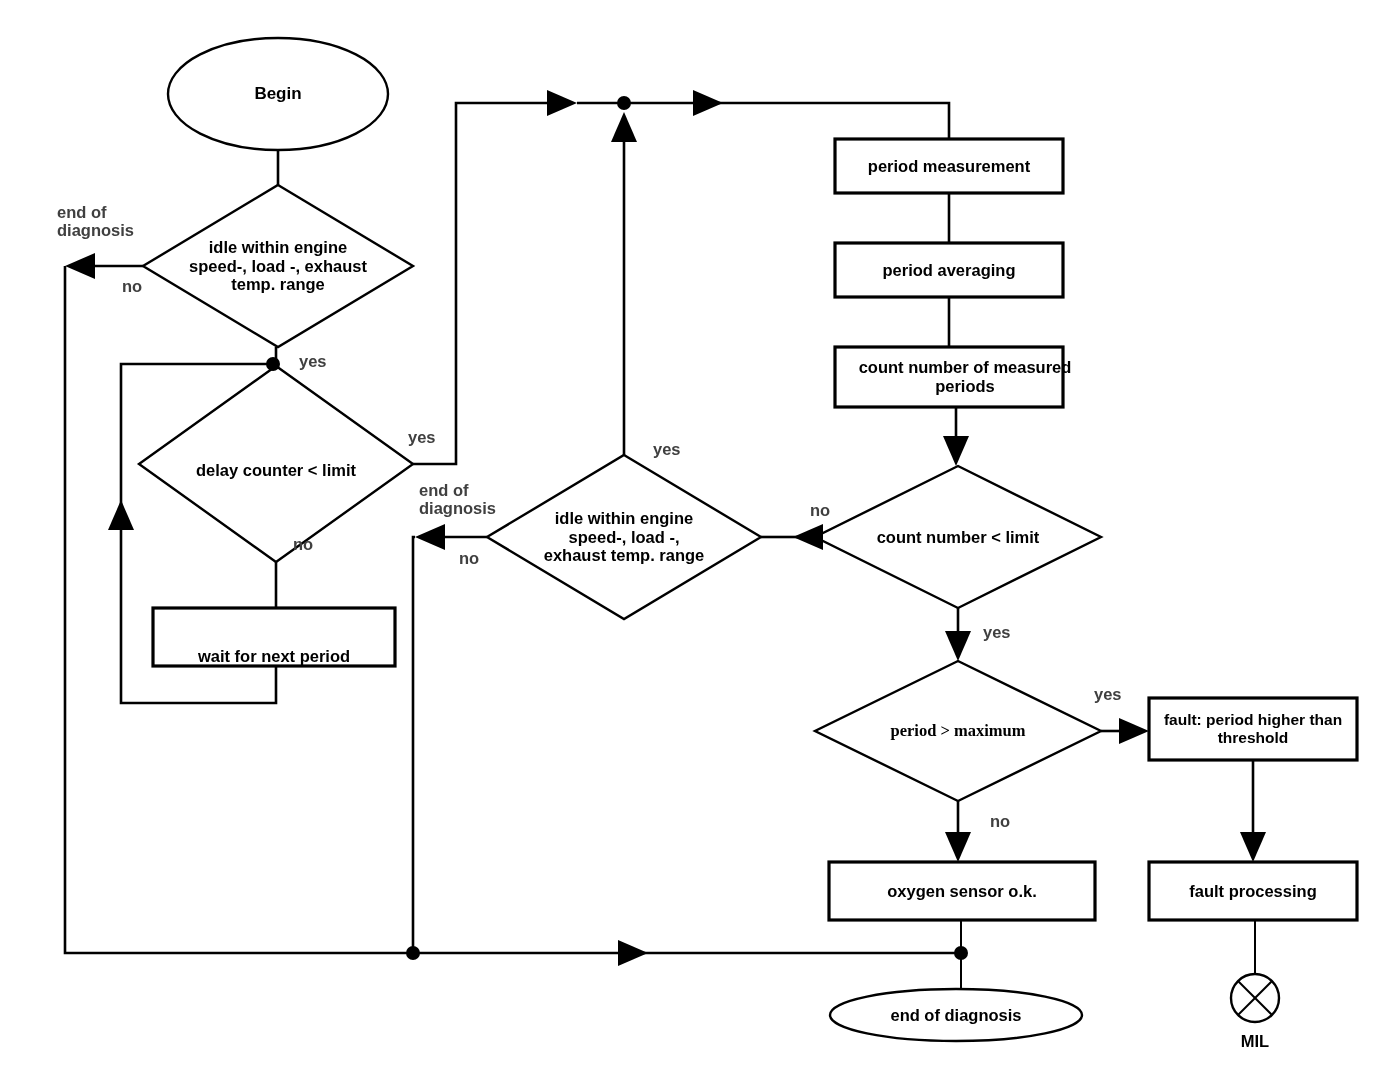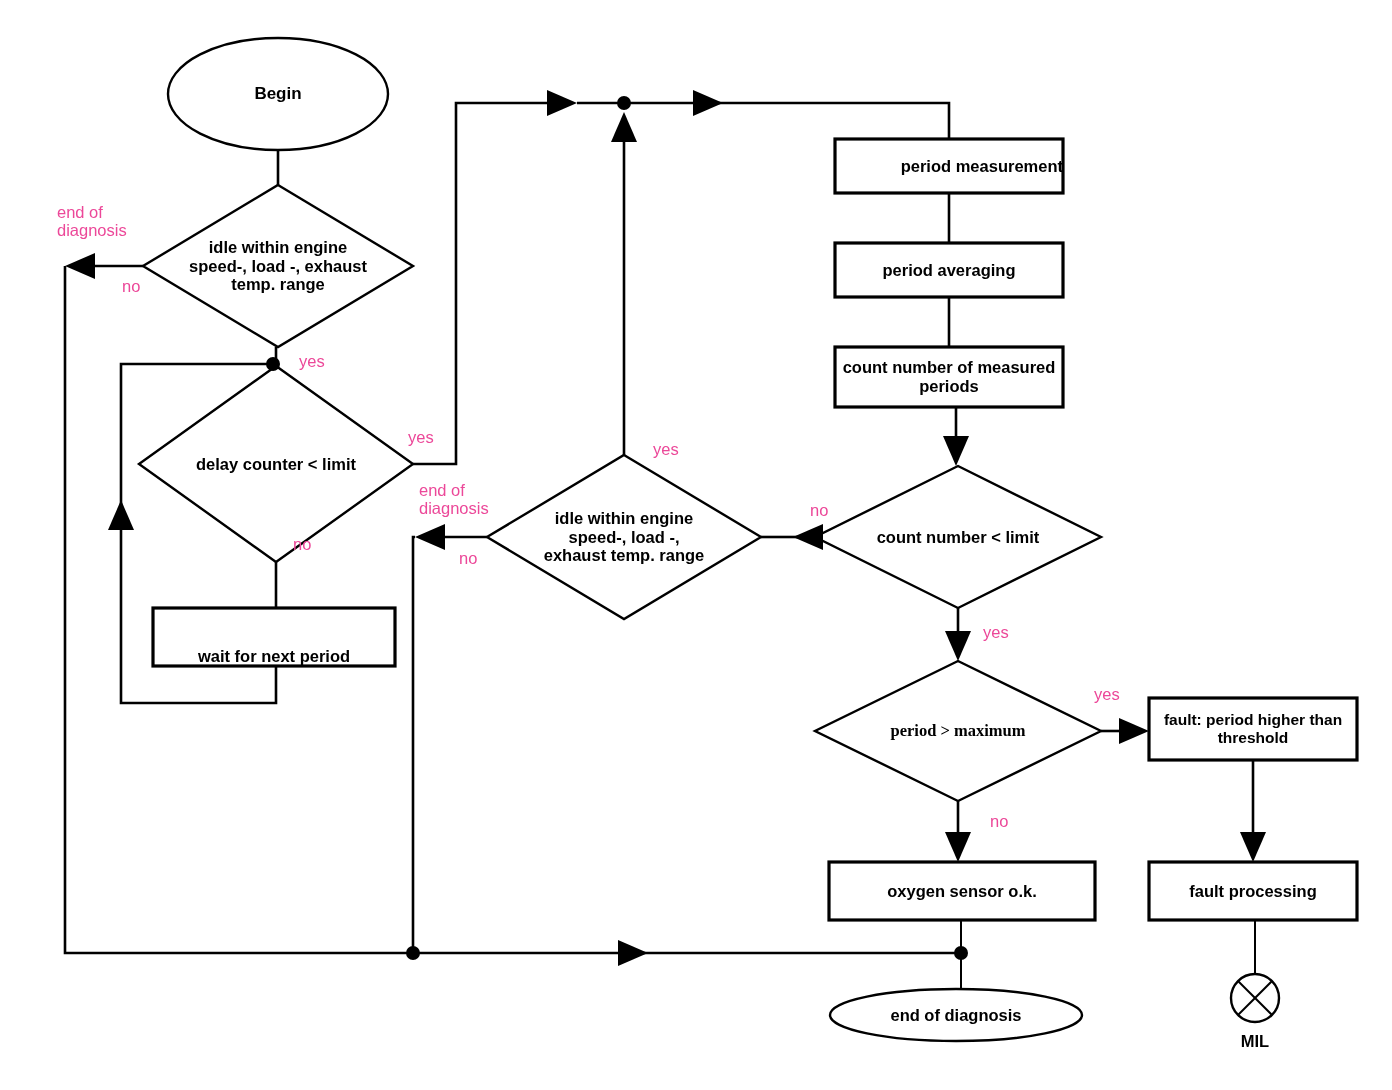--- a/index.html
+++ b/index.html
@@ -42,22 +42,22 @@
   .junction {
     fill: #000000;
   }
   .arrowhead {
     fill: #000000;
     stroke: none;
   }
   .lbl {
     position: absolute;
     font-family: "Liberation Sans", sans-serif;
-    font-weight: normal;
-    color: #ec4899;
+    font-weight: bold;
+    color: #404040;
     line-height: 1.12;
     white-space: pre;
   }
   .node-text {
     position: absolute;
     font-family: "Liberation Sans", sans-serif;
     font-weight: bold;
     color: #000000;
     text-align: center;
     line-height: 1.14;
@@ -184,45 +184,45 @@
   <div class="node-text fs17" style="left:175px; top:78px; width:160px; height:32px;">Begin</div>
 
   <div class="node-text fs16" style="left:165px; top:200px; width:180px; height:132px;">
     <span>idle
 within engine
 speed-, load -,
 exhaust temp.
 range</span>
   </div>
 
-  <div class="node-text fs16" style="left:143px; top:448px; width:220px; height:32px;">
+  <div class="node-text fs16" style="left:143px; top:448px; width:220px; height:32px;align-items:flex-end;">
     <span>delay counter &lt; limit</span>
   </div>
 
   <div class="node-text fs16" style="left:130px; top:608px; width:242px; height:58px;align-items:flex-end;">
     <span>wait for next period</span>
   </div>
 
   <div class="node-text fs16" style="left:513px; top:472px; width:176px; height:130px;">
     <span>idle
 within engine
 speed-, load -,
 exhaust temp.
 range</span>
   </div>
 
-  <div class="node-text fs16" style="left:812px; top:139px; width:228px; height:54px;justify-content:flex-end;">
+  <div class="node-text fs16" style="left:812px; top:139px; width:228px; height:54px;">
     <span>period measurement</span>
   </div>
 
   <div class="node-text fs16" style="left:812px; top:243px; width:228px; height:54px;">
     <span>period averaging</span>
   </div>
 
-  <div class="node-text fs16" style="left:812px; top:347px; width:228px; height:60px;">
+  <div class="node-text fs16" style="left:812px; top:347px; width:228px; height:60px;padding-left:16px;">
     <span>count number of
 measured periods</span>
   </div>
 
   <div class="node-text fs16" style="left:825px; top:521px; width:220px; height:32px;">
     <span>count number &lt; limit</span>
   </div>
 
   <div class="node-text fs16" style="left:835px; top:715px; width:200px; height:32px;font-family:Liberation Serif, serif;">
     <span>period &gt; maximum</span>

